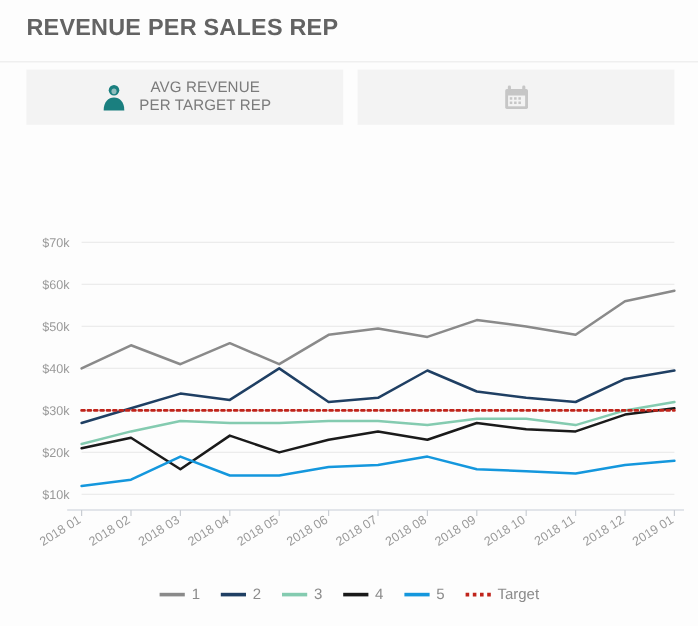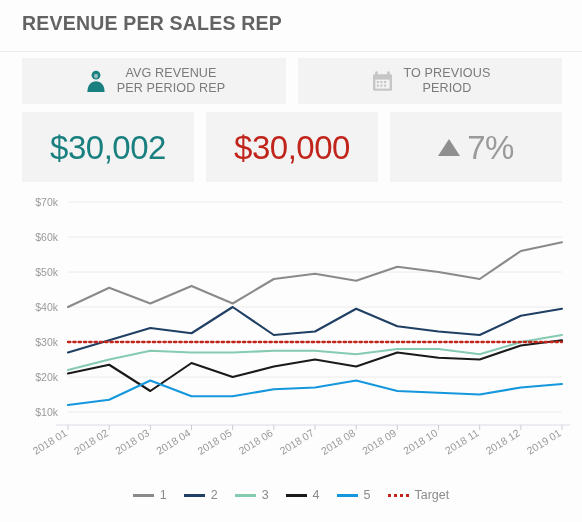--- a/index.html
+++ b/index.html
@@ -184,63 +184,44 @@
 
     <div class="kpi-label-cell">
       <span class="kpi-icon">
         <svg width="22" height="24" viewBox="0 0 22 24" aria-hidden="true">
           <circle cx="11" cy="6.2" r="4.4" fill="#1a7f7f"></circle>
           <path d="M2.4 23 C2.4 15.8 6.3 12.3 11 12.3 C15.7 12.3 19.6 15.8 19.6 23 Z" fill="#1a7f7f"></path>
           <ellipse cx="11" cy="7.1" rx="2.1" ry="2.4" fill="#f3f3f3" opacity="0.55"></ellipse>
         </svg>
       </span>
       <span class="kpi-label-text">AVG REVENUE
-PER PERIOD REP</span>
+PER TARGET REP</span>
     </div>
 
 
     <div class="kpi-label-cell">
       <span class="kpi-icon">
         <svg width="23" height="23" viewBox="0 0 23 23" aria-hidden="true">
           <rect x="2" y="4.2" width="19" height="16.6" rx="1.4" fill="#c6c6c6"></rect>
           <rect x="4.2" y="1.2" width="2.6" height="5.2" rx="1.2" fill="#c6c6c6"></rect>
           <rect x="16.2" y="1.2" width="2.6" height="5.2" rx="1.2" fill="#c6c6c6"></rect>
           <rect x="4.4" y="9.6" width="14.2" height="9" fill="#f3f3f3"></rect>
           <g fill="#c6c6c6">
             <rect x="5.8" y="11" width="2.1" height="2.1"></rect>
             <rect x="9.4" y="11" width="2.1" height="2.1"></rect>
             <rect x="13" y="11" width="2.1" height="2.1"></rect>
             <rect x="5.8" y="14.6" width="2.1" height="2.1"></rect>
             <rect x="9.4" y="14.6" width="2.1" height="2.1"></rect>
             <rect x="13" y="14.6" width="2.1" height="2.1"></rect>
           </g>
         </svg>
       </span>
-      <span class="kpi-label-text">TO PREVIOUS
-PERIOD</span>
     </div>
   </div>
 
-  <div id="kpi-values">
-
-    <div class="kpi-value-cell">
-      <span class="kpi-value-text teal">$30,002</span>
-    </div>
-
-    <div class="kpi-value-cell">
-      <span class="kpi-value-text red">$30,000</span>
-    </div>
-
-    <div class="kpi-value-cell">
-      <span class="kpi-value-text gray">
-        <span class="tri-up"></span>
-        <span>7%</span>
-      </span>
-    </div>
-  </div>
 
   <div id="chart-area">
     <svg id="chart-svg" width="582" height="290" viewBox="0 0 582 290">
       <g id="grid-group">
           <line x1="68" y1="222" x2="562" y2="222" class="gridline"></line>
           <line x1="68" y1="187" x2="562" y2="187" class="gridline"></line>
           <line x1="68" y1="152" x2="562" y2="152" class="gridline"></line>
           <line x1="68" y1="117" x2="562" y2="117" class="gridline"></line>
           <line x1="68" y1="82" x2="562" y2="82" class="gridline"></line>
           <line x1="68" y1="47" x2="562" y2="47" class="gridline"></line>

